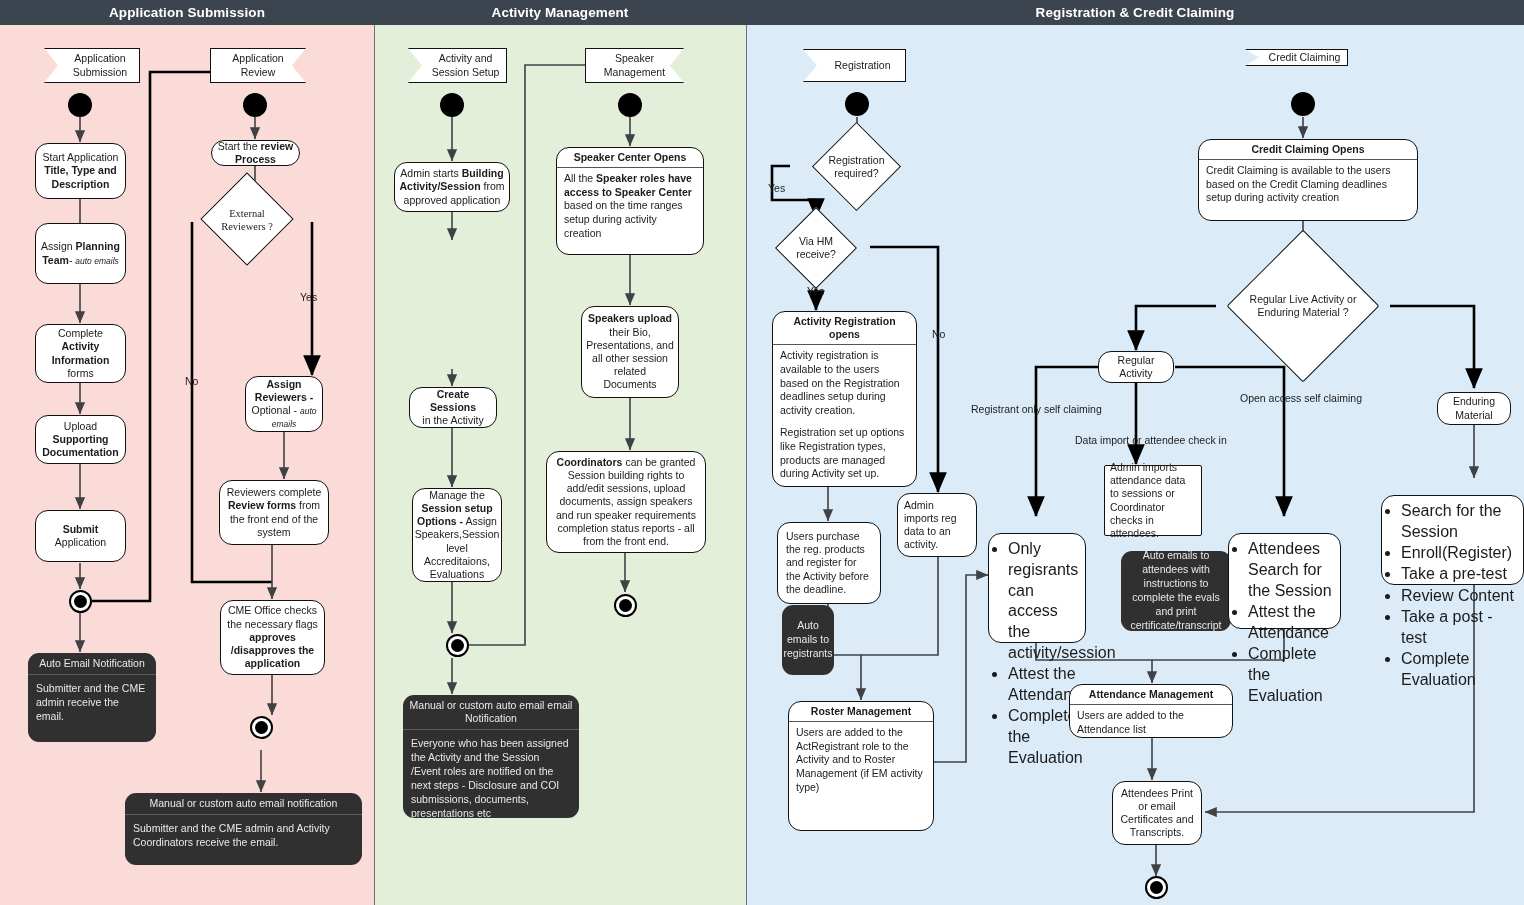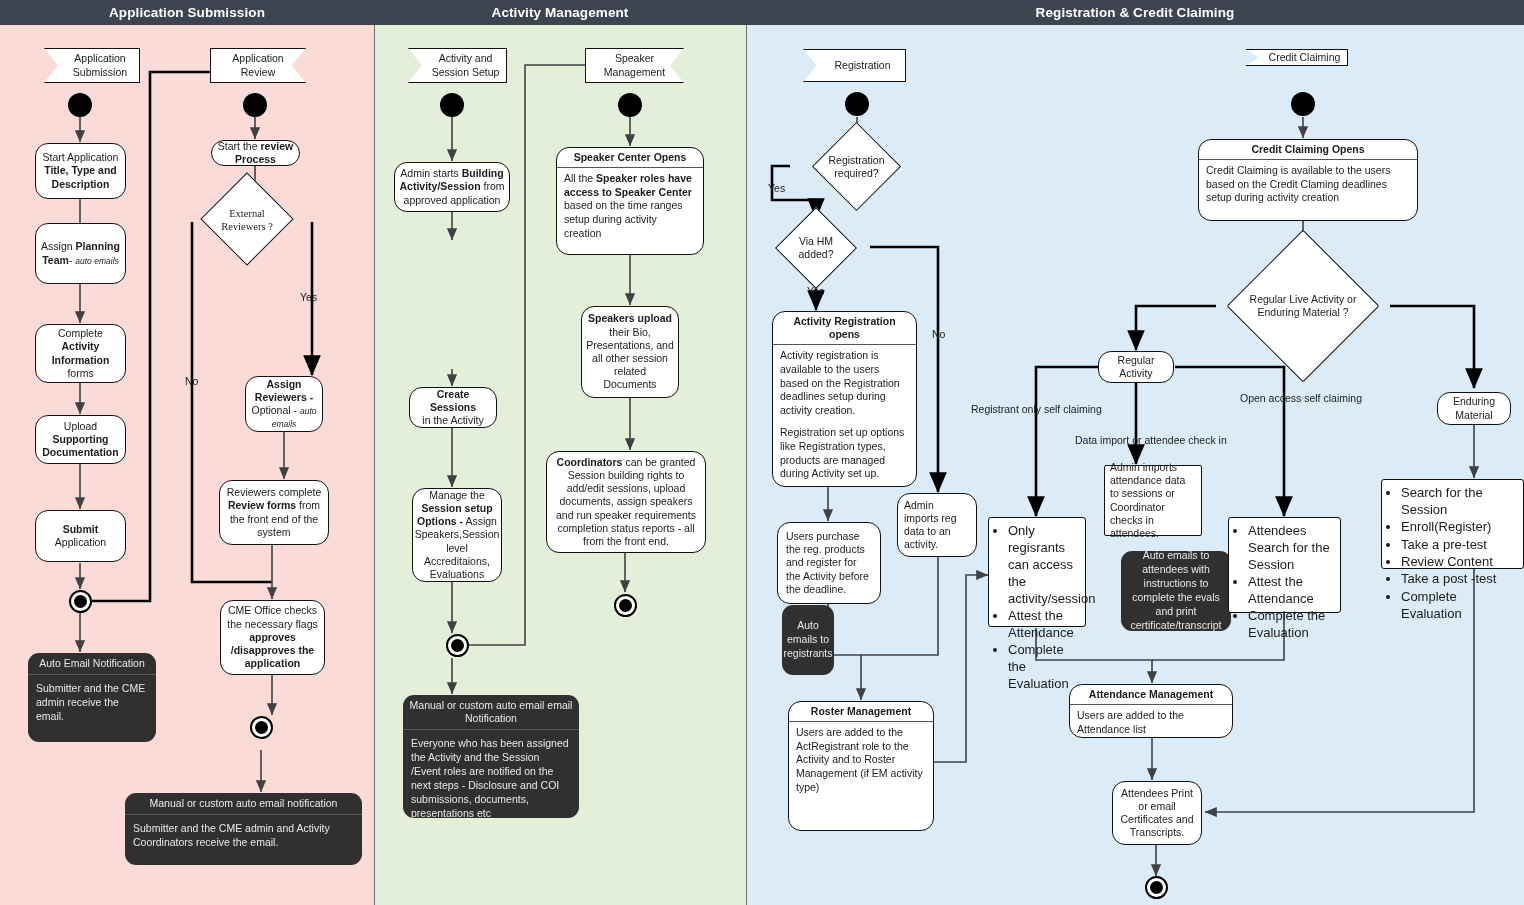--- a/index.html
+++ b/index.html
@@ -204,25 +204,26 @@
     line-height: 1.32;
     padding: 5px 6px;
     margin-left: 16px;
   }
 
   
   .bullets {
     position: absolute;
     background: #ffffff;
     border: 1.4px solid #111;
-    border-radius: 3px;
-    font-size: 13px;
+    border-radius: 13px;
+    font-size: 16px;
     line-height: 1.3;
     color: #1b1b1b;
     padding: 5px 5px 5px 4px;
+    margin-top: 16px;
   }
   .bullets ul { margin: 0; padding-left: 15px; }
   .bullets li { margin: 0 0 0.5px; }
 
   
   .elabel {
     position: absolute;
     font-size: 10.5px;
     color: #1b1b1b;
     white-space: nowrap;
@@ -441,21 +442,21 @@
   <div class="initial" style="left:845px;  top:92px;"></div>
   <div class="initial" style="left:1291px; top:92px;"></div>
 
   <div class="diamond" style="left:825px; top:135px; width:63px; height:63px;"></div>
   <div class="diamond-label" style="left: 808px; top: 150px; width: 97px; height: 34px; white-space: pre-line;">Registration
 required?</div>
   <div class="elabel" style="left:768px; top:182px;">Yes</div>
 
   <div class="diamond" style="left:787px; top:219px; width:58px; height:58px;"></div>
   <div class="diamond-label" style="left: 772px; top: 231px; width: 88px; height: 34px; white-space: pre-line;">Via HM
-added?</div>
+receive?</div>
   <div class="elabel" style="left:807px; top:285px;">Yes</div>
   <div class="elabel" style="left:932px; top:328px;">No</div>
 
   <div class="composite" style="left:772px; top:311px; width:145px; height:176px;">
     <div class="title">Activity Registration opens</div>
     <div class="body">
       <p>Activity registration is available to the users based on the Registration deadlines setup during activity creation.</p>
       <p>Registration set up options like Registration types, products are managed during Activity set up.</p>
     </div>
   </div>

